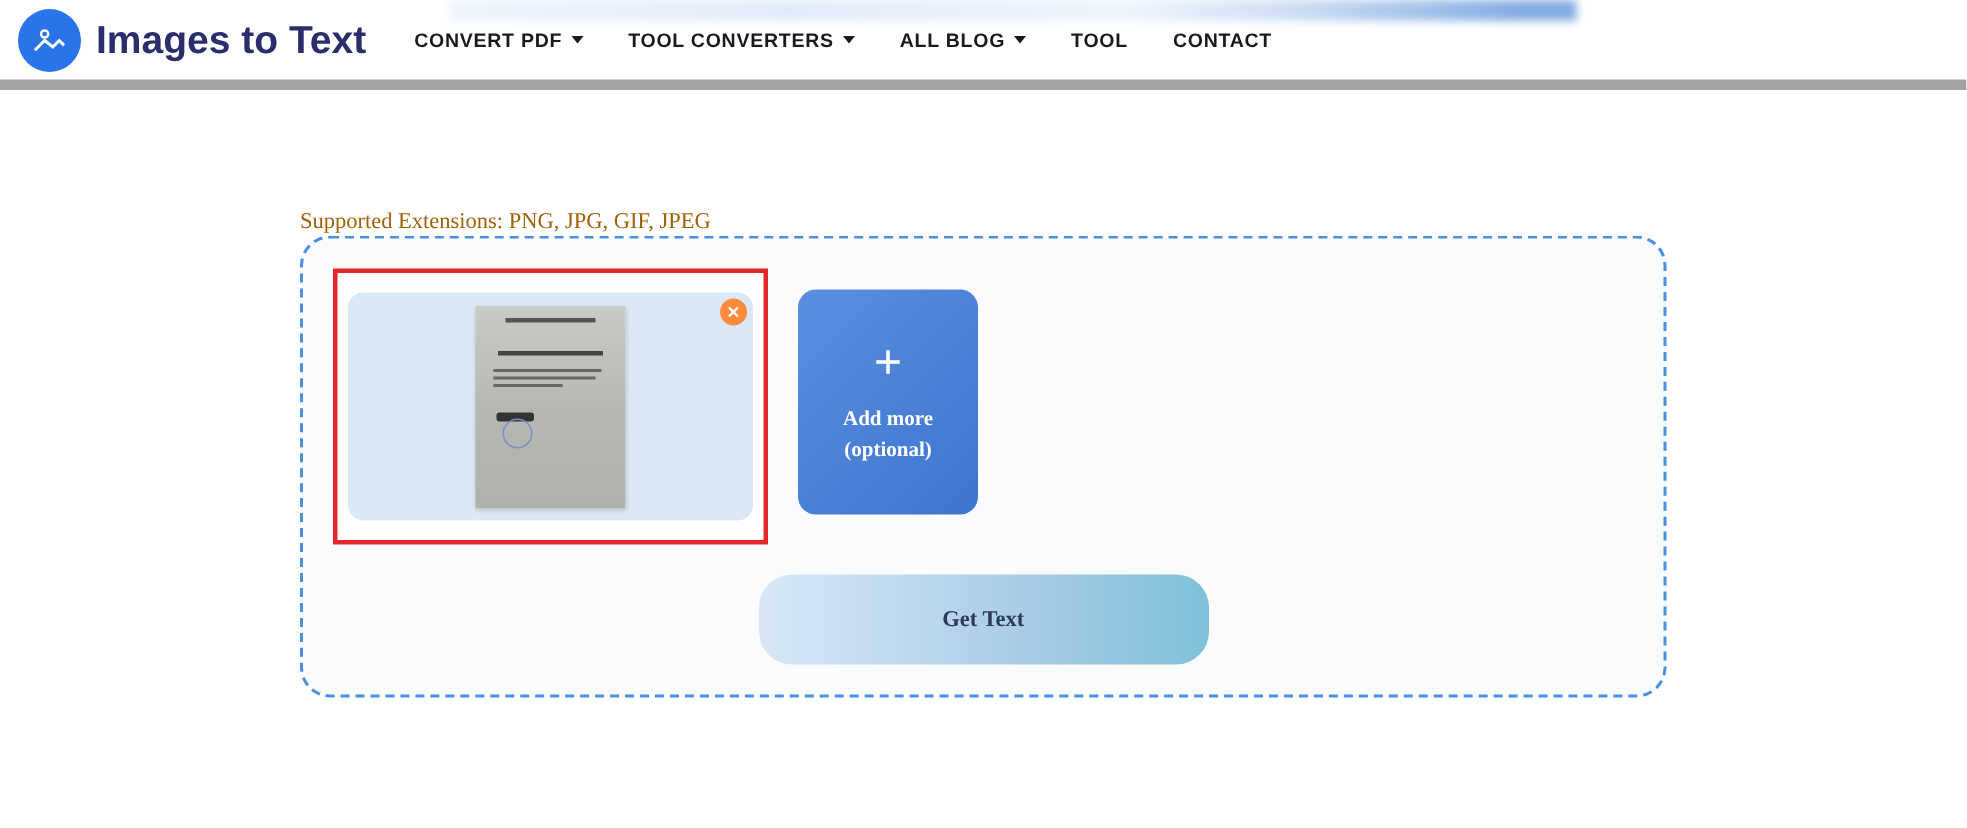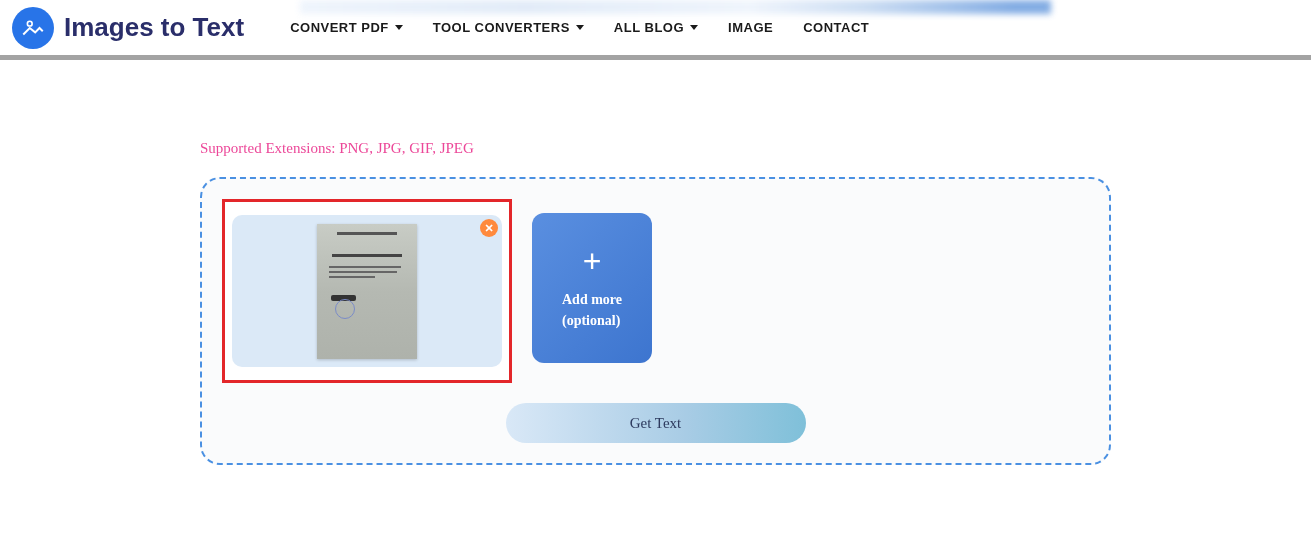--- a/index.html
+++ b/index.html
@@ -3,21 +3,21 @@
   <meta charset="utf-8">
   <style>
     * { margin: 0; padding: 0; box-sizing: border-box; }
     body { font-family: Arial, sans-serif; background: #fff; width: 1311px; height: 552px; overflow: hidden; }
     
     .header {
       display: flex;
       align-items: center;
       padding: 0 12px;
       height: 60px;
-      border-bottom: 5px solid #a3a3a3;
+      border-bottom: 7px solid #a3a3a3;
     }
     
     .logo {
       display: flex;
       align-items: center;
       gap: 10px;
     }
     
     .logo-icon {
       width: 42px;
@@ -34,21 +34,21 @@
     
     .logo-text {
       font-size: 26px;
       font-weight: 700;
       color: #2a2e6a;
     }
     
     .nav {
       display: flex;
       gap: 30px;
-      margin-left: 46px;
+      margin-left: 32px;
     }
     
     .nav-item {
       font-size: 13px;
       font-weight: 700;
       color: #1a1a1a;
       letter-spacing: 0.5px;
       cursor: pointer;
       display: flex;
       align-items: center;
@@ -74,22 +74,21 @@
       opacity: 0.7;
       z-index: -1;
     }
     
     .content {
       padding: 80px 200px 0;
     }
     
     .supported-text {
       font-size: 15px;
-      color: #ec4899;
-      margin-bottom: 20px;
+      color: #a16207;
       font-family: "Times New Roman", serif;
     }
     
     .dropzone {
       border: 2px dashed #4a90e2;
       border-radius: 20px;
       background: #fafbfc;
       padding: 20px;
       min-height: 280px;
     }
@@ -223,35 +222,36 @@
     .add-more-plus {
       font-size: 32px;
       font-weight: 300;
       line-height: 1;
       margin-bottom: 12px;
     }
     
     .add-more-text {
       font-size: 14px;
       font-weight: 700;
+      text-align: center;
       line-height: 1.5;
       font-family: "Times New Roman", serif;
     }
     
     .get-text-btn {
       display: block;
       margin: 20px auto 0;
       width: 300px;
-      height: 40px;
+      height: 60px;
       border: none;
       border-radius: 22px;
       background: linear-gradient(90deg, #d9e8f7 0%, #a8cce5 60%, #7fc0d9 100%);
       color: #2d3a5e;
       font-size: 15px;
-      font-weight: 400;
+      font-weight: 700;
       cursor: pointer;
       font-family: "Times New Roman", serif;
     }
   </style>
 </head>
 <body>
 
 <div class="banner-blur"></div>
 
 <div class="header">
@@ -271,21 +271,21 @@
     </div>
     <div class="nav-item">
       <span>TOOL CONVERTERS</span>
       <span class="caret-down"></span>
     </div>
     <div class="nav-item">
       <span>ALL BLOG</span>
       <span class="caret-down"></span>
     </div>
     <div class="nav-item">
-      <span>IMAGE</span>
+      <span>TOOL</span>
     </div>
     <div class="nav-item">
       <span>CONTACT</span>
     </div>
   </nav>
 </div>
 
 <div class="content">
   <div class="supported-text">Supported Extensions: PNG, JPG, GIF, JPEG</div>
 

